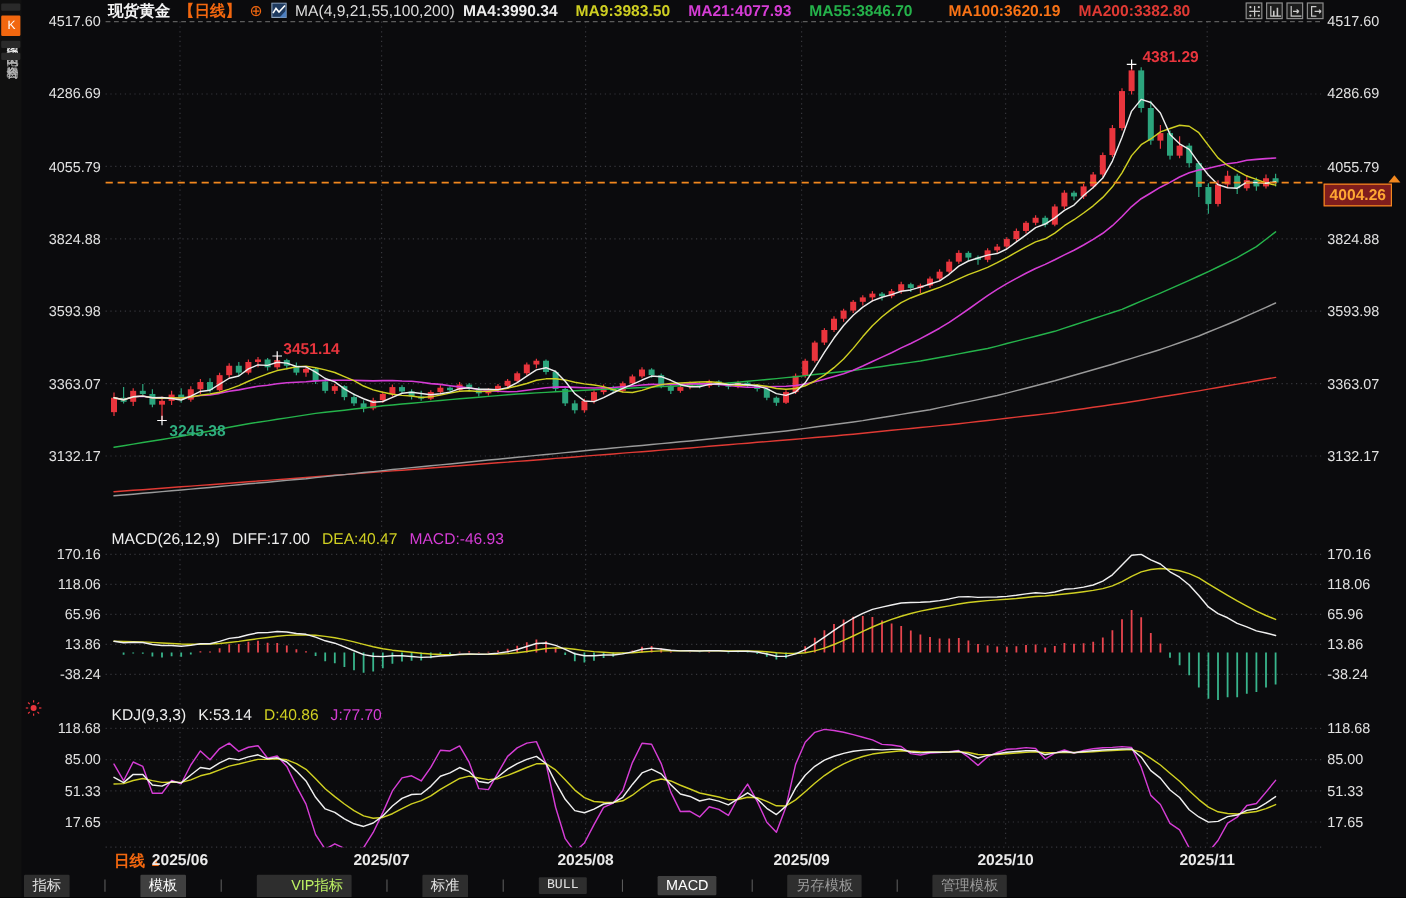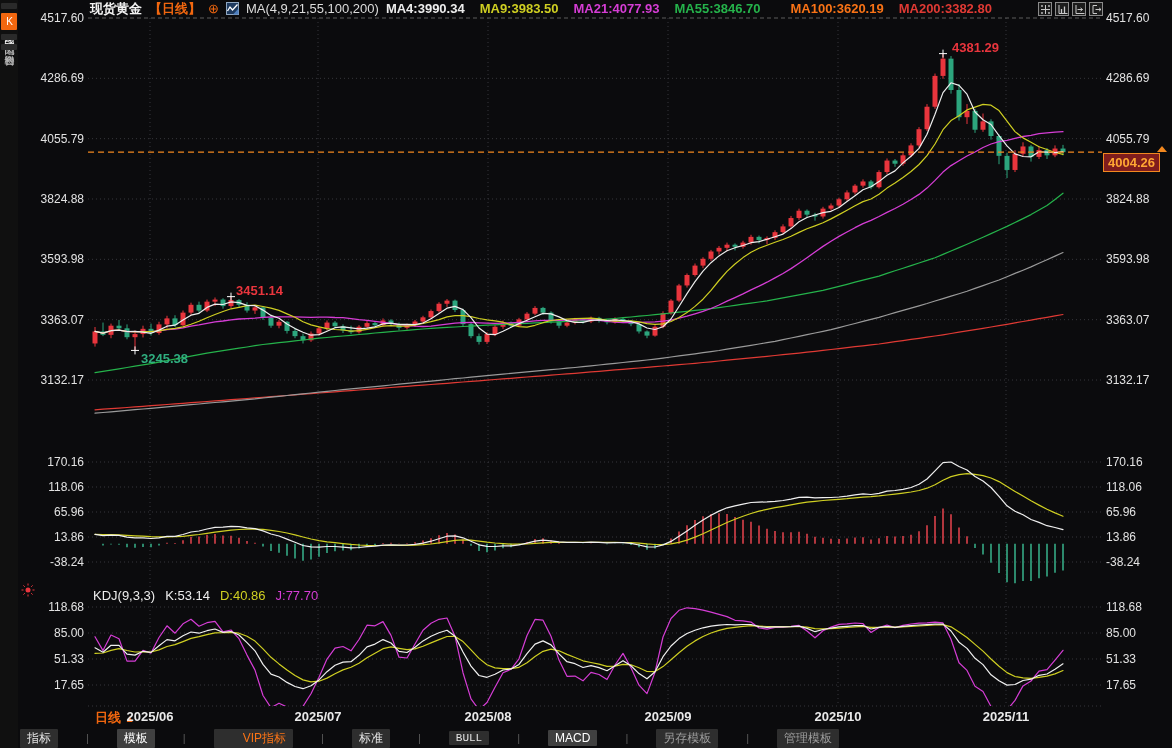--- a/index.html
+++ b/index.html
@@ -42,21 +42,21 @@
   .c-white{color:#eee;} .c-yellow{color:#cfcf22;} .c-magenta{color:#d53dd5;}
 
   .month-label{position:absolute;top:709px;font-size:13px;font-weight:bold;color:#eaeaea;
                transform:translateX(-50%);z-index:15;}
   .xaxis-period{position:absolute;left:95px;top:709px;color:#f2670f;font-weight:bold;font-size:13px;z-index:15;}
 
   .toolbar{position:absolute;left:20px;top:729px;height:18px;display:flex;align-items:center;font-size:12px;z-index:15;gap:24px;}
   .tb-sep{color:#5a5a5a;margin:0 4px;font-size:11px;}
   .pill{padding:1px 7px;background:#2e2e2e;color:#e3e3e3;border-radius:1px;cursor:pointer;white-space:nowrap;}
   .pill.orange{background:#404040;color:#fff;}
-  .pill.vip{color:#f97316;padding-left:29px;}
+  .pill.vip{color:#bef264;padding-left:29px;}
   .pill.mono{font-family:"Liberation Mono",monospace;font-size:11px;}
   .pill.muted{color:#9c9c9c;}
 
   .watermark{position:absolute;right:3px;top:698px;font-size:35px;color:#d8d8d8;letter-spacing:1px;z-index:40;
              text-shadow:2px 2px 3px rgba(0,0,0,.9), -1px -1px 2px rgba(0,0,0,.9);opacity:.95;}
 </style>
 </head>
 <body>
 
 <div class="stage">
@@ -550,20 +550,26 @@
       </svg>
     </span>
     <span class="tr-icon">
       <svg width="11" height="11" viewBox="0 0 11 11">
         <path d="M6 1.5H2v8h4" stroke="#c9c9c9" stroke-width="1" fill="none"></path>
         <path d="M4.5 5.5h5.5M10 5.5L8.2 4M10 5.5L8.2 7" stroke="#c9c9c9" stroke-width="1" fill="none"></path>
       </svg>
     </span>
   </div>
 
+  <div class="ind-row" style="top:441px;">
+    <span class="c-white">MACD(26,12,9)</span>
+    <span class="c-white">DIFF:17.00</span>
+    <span class="c-yellow">DEA:40.47</span>
+    <span class="c-magenta">MACD:-46.93</span>
+  </div>
 
   <div class="ind-row" style="top:588px;">
     <span class="c-white">KDJ(9,3,3)</span>
     <span class="c-white">K:53.14</span>
     <span class="c-yellow">D:40.86</span>
     <span class="c-magenta">J:77.70</span>
   </div>
 
   <div class="annotation" style="left:952px;top:40px;color:#e9353d;">4381.29</div>
   <div class="annotation" style="left:236px;top:283px;color:#e9353d;">3451.14</div>

